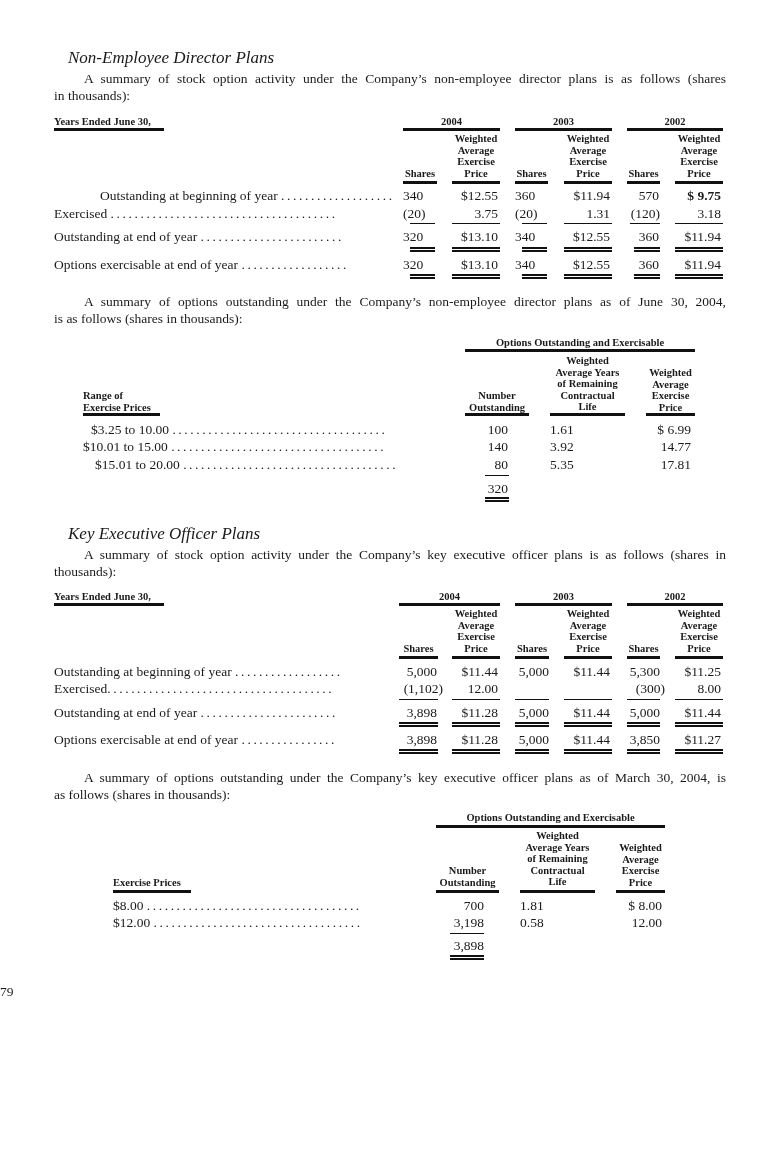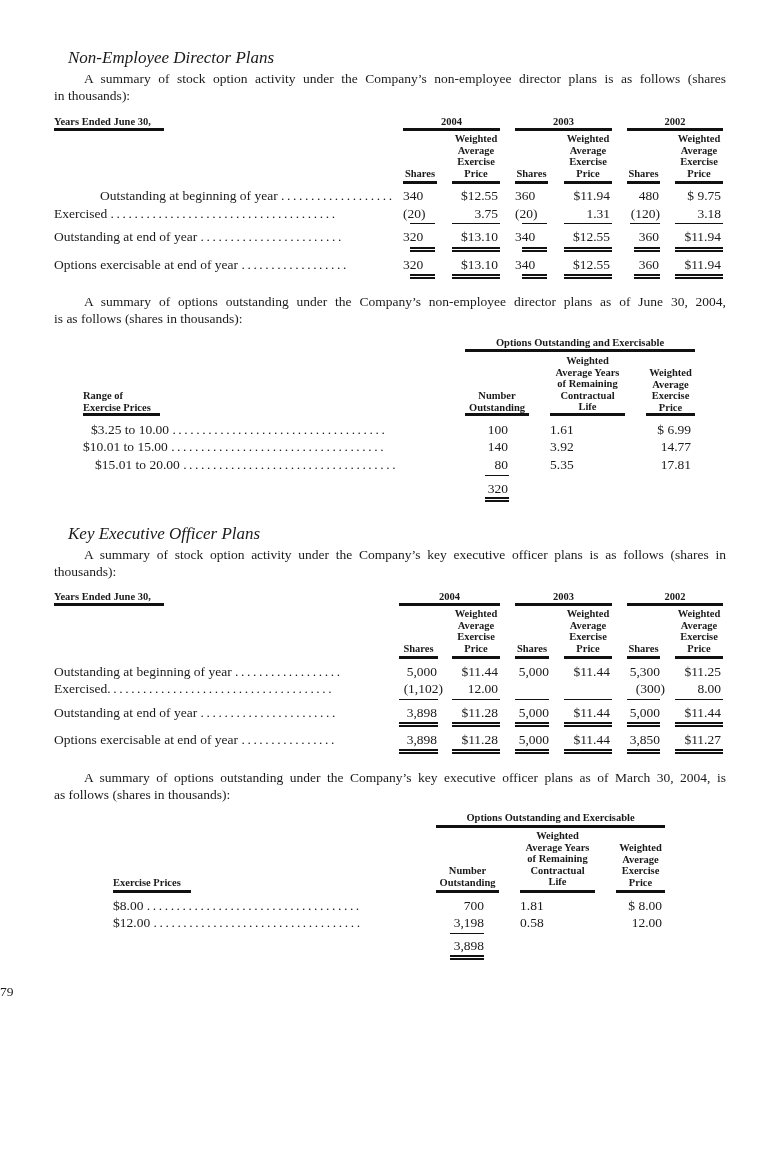--- a/index.html
+++ b/index.html
@@ -64,22 +64,22 @@
 <div class="rule" style="left:515px;top:181px;width:33px;"></div>
 <div class="rule" style="left:564px;top:181px;width:48px;"></div>
 <div class="rule" style="left:627px;top:181px;width:33px;"></div>
 <div class="rule" style="left:675px;top:181px;width:48px;"></div>
 
 <div class="abs lbl" style="left:54px;top:188px;width:338px;margin-left:46px;"><span>Outstanding at beginning of year</span> <span class="dots">...................</span></div>
 <div class="abs cell c" style="left:403px;top:188px;width:34px;">340</div>
 <div class="abs cell r" style="left:452px;top:188px;width:46px;">$12.55</div>
 <div class="abs cell c" style="left:515px;top:188px;width:33px;">360</div>
 <div class="abs cell r" style="left:564px;top:188px;width:46px;">$11.94</div>
-<div class="abs cell r" style="left:627px;top:188px;width:32px;">480</div>
-<div class="abs cell r" style="left:675px;top:188px;width:46px;">$ 9.75</div>
+<div class="abs cell r" style="left:627px;top:188px;width:32px;">570</div>
+<div class="abs cell r" style="left:675px;top:188px;width:46px;font-weight:bold;">$ 9.75</div>
 
 <div class="abs lbl" style="left:54px;top:206px;width:338px;"><span>Exercised</span> <span class="dots">......................................</span></div>
 <div class="abs cell c" style="left:403px;top:206px;width:34px;">(20)</div>
 <div class="abs cell r" style="left:452px;top:206px;width:46px;">3.75</div>
 <div class="abs cell c" style="left:515px;top:206px;width:33px;">(20)</div>
 <div class="abs cell r" style="left:564px;top:206px;width:46px;">1.31</div>
 <div class="abs cell r" style="left:627px;top:206px;width:33px;">(120)</div>
 <div class="abs cell r" style="left:675px;top:206px;width:46px;">3.18</div>
 <div class="thin" style="left:410px;top:223px;width:25px;"></div>
 <div class="thin" style="left:452px;top:223px;width:48px;"></div>

